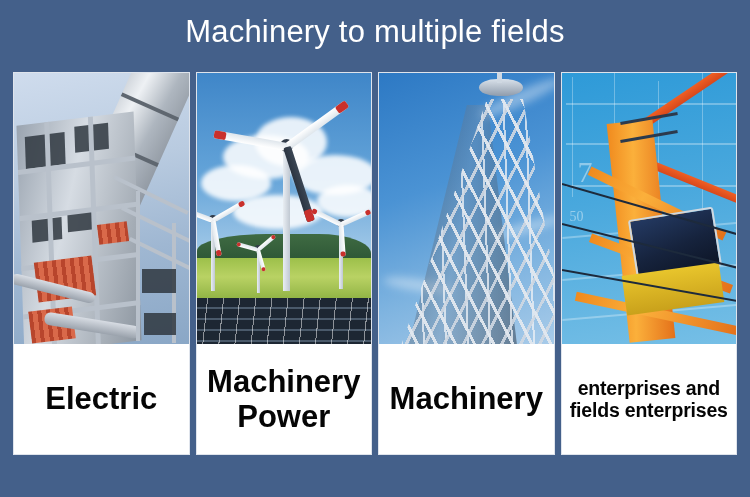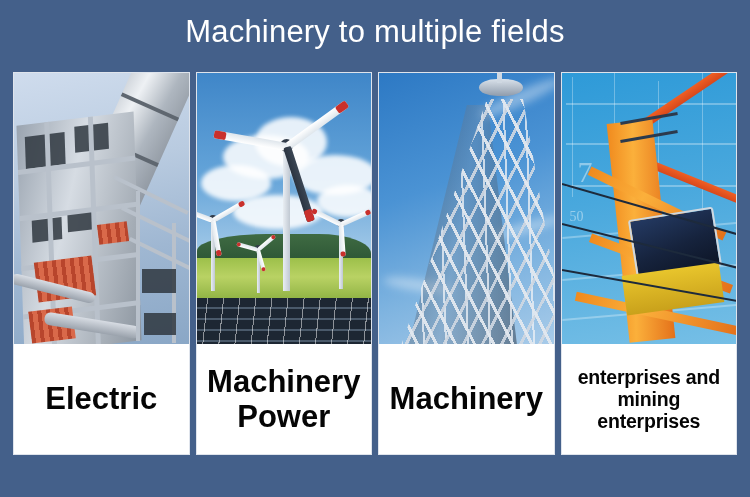--- a/index.html
+++ b/index.html
@@ -391,19 +391,19 @@
         <div class="cr-cab" style="left:70px; top:140px; width:82px; height:56px; transform:rotate(-9deg);"></div>
         <div class="cr-deck" style="left:62px; top:196px; width:98px; height:40px; transform:rotate(-8deg);"></div>
 
         <div class="cr-cable" style="left:0;  top:110px; width:190px; height:2px; transform:rotate(16deg);"></div>
         <div class="cr-cable" style="left:0;  top:150px; width:190px; height:2px; transform:rotate(14deg);"></div>
         <div class="cr-cable" style="left:0;  top:196px; width:190px; height:2px; transform:rotate(10deg);"></div>
       </div>
       <div class="card-caption">
         <span class="caption-text caption-sm">
           <span>enterprises and</span><br>
-          <span>mining enterprises</span>
+          <span>fields enterprises</span>
         </span>
       </div>
     </div>
 
   </div>
 </div>
 
 </body></html>

